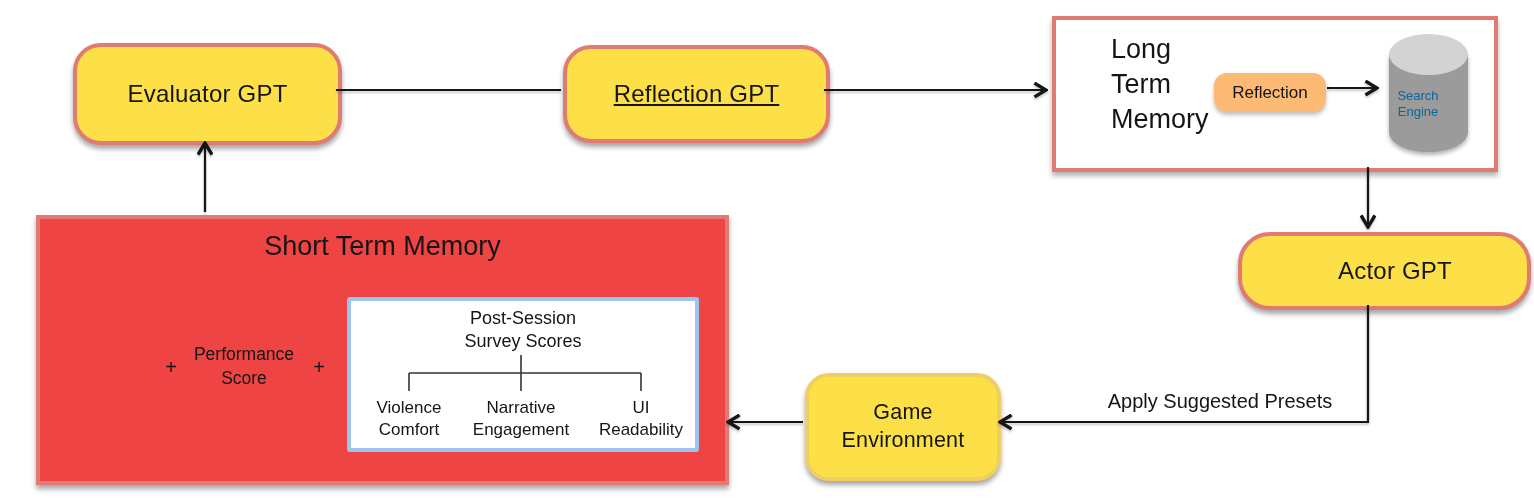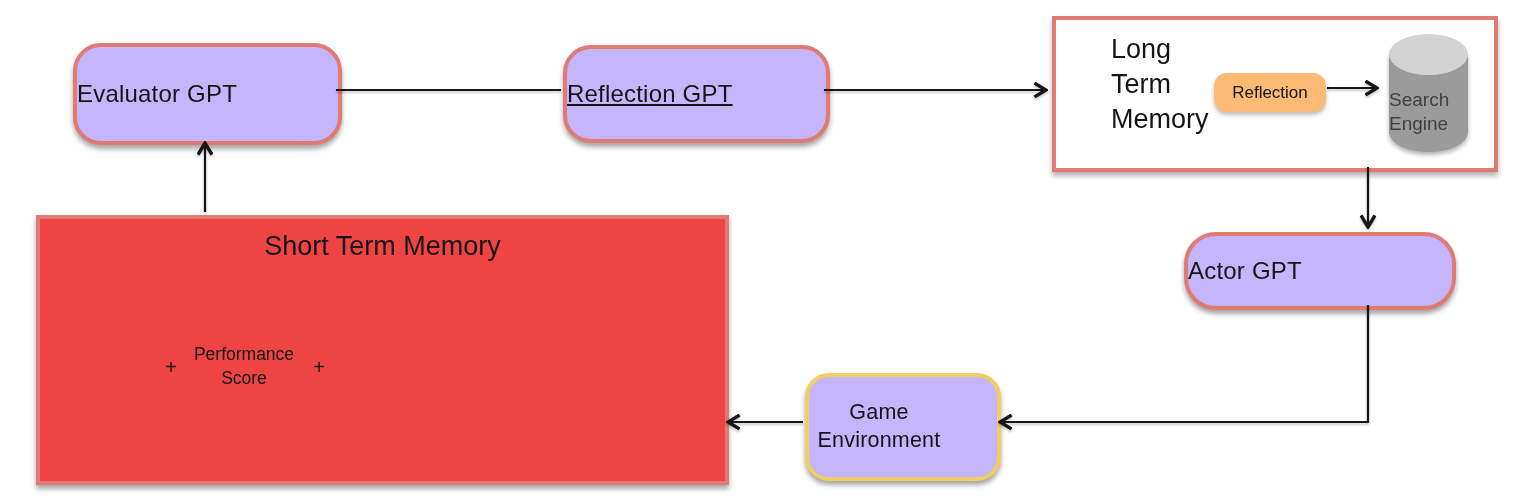--- a/index.html
+++ b/index.html
@@ -7,28 +7,28 @@
     position:relative;width:1534px;height:504px;background:#ffffff;overflow:hidden;
     font-family:"Liberation Sans", sans-serif;color:#151515;
     -webkit-font-smoothing:antialiased;
   }
   
   #edges{position:absolute;left:0;top:0;width:1534px;height:504px;z-index:6;pointer-events:none;
          filter:drop-shadow(0 2px 1px rgba(0,0,0,0.22));}
   #edges path{stroke:#151515;stroke-width:2.2;fill:none;}
 
   
-  .node{position:absolute;display:flex;align-items:center;justify-content:flex-start;
-        background:#c4b5fd;border:4px solid #e07b73;z-index:3;
+  .node{position:absolute;display:flex;align-items:center;justify-content:center;
+        background:#fde047;border:4px solid #e07b73;z-index:3;
         box-shadow:0 4px 5px rgba(0,0,0,0.35);text-align:center;}
   .node-label{font-size:24px;font-weight:500;letter-spacing:.2px;}
 
   #evaluator{left:73px;top:43px;width:261px;height:94px;border-radius:28px;}
   #reflection-gpt{left:563px;top:45px;width:259px;height:90px;border-radius:28px;text-decoration:underline;}
-  #actor{left:1184px;top:232px;width:264px;height:70px;border-radius:32px;}
+  #actor{left:1238px;top:232px;width:264px;height:70px;border-radius:32px;padding-left:21px;}
 
   #game-env{left:805px;top:373px;width:188px;height:100px;border-radius:24px;
             border-color:#f0ce62;}
   #game-env .node-label{font-size:21.5px;line-height:1.28;width:140px;}
 
   
   #ltm{position:absolute;left:1052px;top:16px;width:438px;height:148px;background:#fff;
        border:4px solid #e07b73;z-index:2;box-shadow:0 4px 5px rgba(0,0,0,0.3);}
   #ltm-title{position:absolute;left:55px;top:12px;width:120px;text-align:left;
              font-size:27px;line-height:1.3;font-weight:500;}
@@ -38,21 +38,21 @@
   #ltm-pill span{font-size:17px;}
 
   
   #cylinder{position:absolute;left:333px;top:14px;width:79px;height:118px;z-index:3;}
   .cyl-body{position:absolute;left:0;top:20px;width:79px;height:98px;background:#9b9b9b;
             border-radius:0 0 39.5px 39.5px / 0 0 20px 20px;
             box-shadow:0 3px 4px rgba(0,0,0,0.3);}
   .cyl-top{position:absolute;left:0;top:0;width:79px;height:41px;background:#d3d3d3;
            border-radius:50%;}
   .cyl-label{position:absolute;left:0;top:54px;width:58px;text-align:center;
-             font-size:19px;line-height:1.25;color:#404040;}
+             font-size:13px;line-height:1.25;color:#0369a1;}
 
   
   #stm{position:absolute;left:36px;top:215px;width:685px;height:262px;background:#ef4444;
        border:4px solid #e07b73;z-index:2;box-shadow:0 4px 5px rgba(0,0,0,0.35);}
   #stm-title{position:absolute;left:0;top:12px;width:100%;text-align:center;
              font-size:27px;font-weight:500;}
   .operand{position:absolute;text-align:center;font-size:17.5px;line-height:1.35;}
   #op1{left:24px;top:124px;width:100px;}
   #op2{left:149px;top:124px;width:110px;}
   .plus{position:absolute;font-size:20px;line-height:20px;width:20px;text-align:center;}
@@ -117,23 +117,37 @@
   </div>
 
   <div class="node" id="actor">
     <span class="node-label">Actor GPT</span>
   </div>
 
   <div class="node" id="game-env">
     <span class="node-label">Game Environment</span>
   </div>
 
+  <div id="apply-label">Apply Suggested Presets</div>
 
   <div id="stm">
     <div id="stm-title">Short Term Memory</div>
 
     <div class="plus" id="plus1">+</div>
     <div class="operand" id="op2">Performance Score</div>
     <div class="plus" id="plus2">+</div>
 
+    <div id="survey-box">
+      <div id="survey-title">Post-Session Survey Scores</div>
+      <svg id="survey-tree" viewBox="0 0 344 42">
+        <path d="M170,2 L170,20"></path>
+        <path d="M58,20 L290,20"></path>
+        <path d="M58,20 L58,38"></path>
+        <path d="M170,20 L170,38"></path>
+        <path d="M290,20 L290,38"></path>
+      </svg>
+      <div class="leaf" id="leaf0">Violence Comfort</div>
+      <div class="leaf" id="leaf1">Narrative Engagement</div>
+      <div class="leaf" id="leaf2">UI Readability</div>
+    </div>
   </div>
 
 </div>
 
 </body></html>

